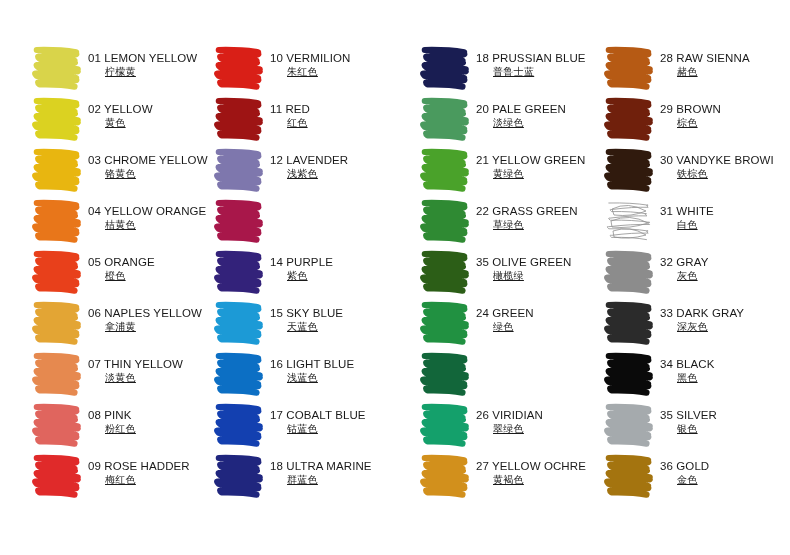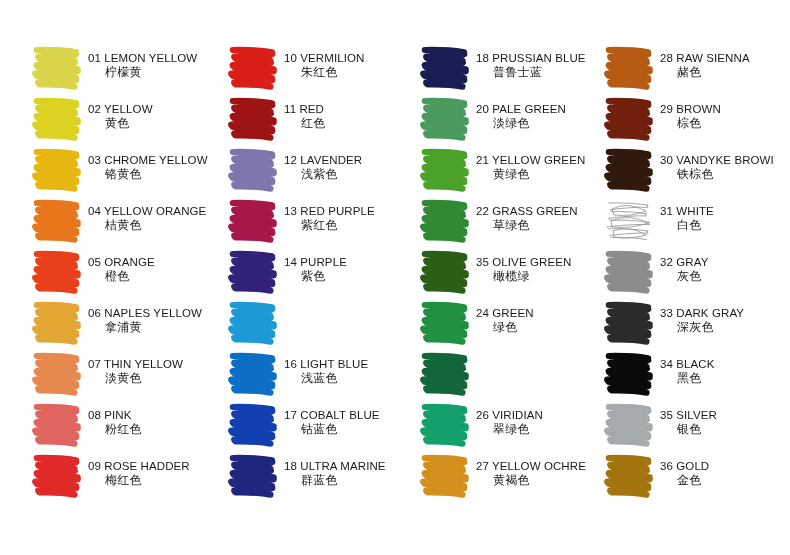--- a/index.html
+++ b/index.html
@@ -18,21 +18,21 @@
     width: 644px;
     height: 555px;
     background: #ffffff;
   }
   .col {
     position: absolute;
     top: 42px;
     width: 190px;
   }
   .col-0 { left: 30px; }
-  .col-1 { left: 226px; }
+  .col-1 { left: 212px; }
   .col-2 { left: 418px; }
   .col-3 { left: 602px; }
 
   .swatch-row {
     position: relative;
     height: 51px;
     display: flex;
     align-items: flex-start;
   }
   .swatch {
@@ -52,25 +52,26 @@
     padding-top: 9px;
     white-space: nowrap;
   }
   .label-en {
     font-size: 11.5px;
     color: #1a1a1a;
     line-height: 14px;
     letter-spacing: 0.1px;
   }
   .label-zh {
-    font-size: 12px;
+    font-size: 10px;
     color: #1a1a1a;
     line-height: 14px;
     padding-left: 17px;
     letter-spacing: 0.3px;
+    text-decoration: underline;
   }
   .col-3 .labels { overflow: hidden; width: 175px; }
 </style>
 </head>
 <body>
 
 <div id="chart">
     <div class="col col-0">
       <div class="swatch-row">
         <div class="swatch">
@@ -270,24 +271,20 @@
         <div class="swatch">
           <svg viewBox="0 0 54 50" width="54" height="50">
             <g>
               <path d="M 10 14 Q 26 6 44 16 Q 30 22 12 20 Z" fill="#a8174a" stroke="#a8174a" stroke-width="3" stroke-linejoin="round"></path>
               <path d="M 9 26 Q 28 18 46 28 Q 28 34 10 32 Z" fill="#a8174a" stroke="#a8174a" stroke-width="3" stroke-linejoin="round"></path>
               <path d="M 11 36 Q 28 30 44 40 Q 26 45 12 42 Z" fill="#a8174a" stroke="#a8174a" stroke-width="3" stroke-linejoin="round"></path>
               <path d="M 6.8 8.0 Q 29.4 7.5 46.1 10.2 Q 43.2 9.7 46.2 12.3 Q 31.0 11.8 9.7 14.5 Q 6.6 14.0 9.6 16.6 Q 30.1 16.1 44.5 18.8 Q 41.6 18.3 44.8 20.9 Q 29.4 20.4 8.1 23.1 Q 5.1 22.6 8.2 25.2 Q 31.0 24.7 47.7 27.4 Q 44.7 26.9 47.6 29.5 Q 30.1 29.0 6.5 31.7 Q 3.7 31.1 6.8 33.8 Q 29.4 33.3 46.1 36.0 Q 43.2 35.5 46.2 38.1 Q 31.0 37.6 9.7 40.3 Q 6.6 39.8 9.6 42.4 Q 30.1 41.9 44.5 44.6" fill="none" stroke="#a8174a" stroke-width="6.2" stroke-linecap="round" stroke-linejoin="round"></path>
             </g>
           </svg>
         </div>
-        <div class="labels">
-          <div class="label-en">13 RED PURPLE</div>
-          <div class="label-zh">紫红色</div>
-        </div>
       </div>
       <div class="swatch-row">
         <div class="swatch">
           <svg viewBox="0 0 54 50" width="54" height="50">
             <g>
               <path d="M 10 14 Q 26 6 44 16 Q 30 22 12 20 Z" fill="#33227a" stroke="#33227a" stroke-width="3" stroke-linejoin="round"></path>
               <path d="M 9 26 Q 28 18 46 28 Q 28 34 10 32 Z" fill="#33227a" stroke="#33227a" stroke-width="3" stroke-linejoin="round"></path>
               <path d="M 11 36 Q 28 30 44 40 Q 26 45 12 42 Z" fill="#33227a" stroke="#33227a" stroke-width="3" stroke-linejoin="round"></path>
               <path d="M 6.8 8.0 Q 29.4 7.5 46.1 10.2 Q 43.2 9.7 46.2 12.3 Q 31.0 11.8 9.7 14.5 Q 6.6 14.0 9.6 16.6 Q 30.1 16.1 44.5 18.8 Q 41.6 18.3 44.8 20.9 Q 29.4 20.4 8.1 23.1 Q 5.1 22.6 8.2 25.2 Q 31.0 24.7 47.7 27.4 Q 44.7 26.9 47.6 29.5 Q 30.1 29.0 6.5 31.7 Q 3.7 31.1 6.8 33.8 Q 29.4 33.3 46.1 36.0 Q 43.2 35.5 46.2 38.1 Q 31.0 37.6 9.7 40.3 Q 6.6 39.8 9.6 42.4 Q 30.1 41.9 44.5 44.6" fill="none" stroke="#33227a" stroke-width="6.2" stroke-linecap="round" stroke-linejoin="round"></path>
             </g>
@@ -302,20 +299,24 @@
         <div class="swatch">
           <svg viewBox="0 0 54 50" width="54" height="50">
             <g>
               <path d="M 10 14 Q 26 6 44 16 Q 30 22 12 20 Z" fill="#1c9ad6" stroke="#1c9ad6" stroke-width="3" stroke-linejoin="round"></path>
               <path d="M 9 26 Q 28 18 46 28 Q 28 34 10 32 Z" fill="#1c9ad6" stroke="#1c9ad6" stroke-width="3" stroke-linejoin="round"></path>
               <path d="M 11 36 Q 28 30 44 40 Q 26 45 12 42 Z" fill="#1c9ad6" stroke="#1c9ad6" stroke-width="3" stroke-linejoin="round"></path>
               <path d="M 6.8 8.0 Q 29.4 7.5 46.1 10.2 Q 43.2 9.7 46.2 12.3 Q 31.0 11.8 9.7 14.5 Q 6.6 14.0 9.6 16.6 Q 30.1 16.1 44.5 18.8 Q 41.6 18.3 44.8 20.9 Q 29.4 20.4 8.1 23.1 Q 5.1 22.6 8.2 25.2 Q 31.0 24.7 47.7 27.4 Q 44.7 26.9 47.6 29.5 Q 30.1 29.0 6.5 31.7 Q 3.7 31.1 6.8 33.8 Q 29.4 33.3 46.1 36.0 Q 43.2 35.5 46.2 38.1 Q 31.0 37.6 9.7 40.3 Q 6.6 39.8 9.6 42.4 Q 30.1 41.9 44.5 44.6" fill="none" stroke="#1c9ad6" stroke-width="6.2" stroke-linecap="round" stroke-linejoin="round"></path>
             </g>
           </svg>
         </div>
+        <div class="labels">
+          <div class="label-en">15 SKY BLUE</div>
+          <div class="label-zh">天蓝色</div>
+        </div>
       </div>
       <div class="swatch-row">
         <div class="swatch">
           <svg viewBox="0 0 54 50" width="54" height="50">
             <g>
               <path d="M 10 14 Q 26 6 44 16 Q 30 22 12 20 Z" fill="#0c6fc4" stroke="#0c6fc4" stroke-width="3" stroke-linejoin="round"></path>
               <path d="M 9 26 Q 28 18 46 28 Q 28 34 10 32 Z" fill="#0c6fc4" stroke="#0c6fc4" stroke-width="3" stroke-linejoin="round"></path>
               <path d="M 11 36 Q 28 30 44 40 Q 26 45 12 42 Z" fill="#0c6fc4" stroke="#0c6fc4" stroke-width="3" stroke-linejoin="round"></path>
               <path d="M 6.8 8.0 Q 29.4 7.5 46.1 10.2 Q 43.2 9.7 46.2 12.3 Q 31.0 11.8 9.7 14.5 Q 6.6 14.0 9.6 16.6 Q 30.1 16.1 44.5 18.8 Q 41.6 18.3 44.8 20.9 Q 29.4 20.4 8.1 23.1 Q 5.1 22.6 8.2 25.2 Q 31.0 24.7 47.7 27.4 Q 44.7 26.9 47.6 29.5 Q 30.1 29.0 6.5 31.7 Q 3.7 31.1 6.8 33.8 Q 29.4 33.3 46.1 36.0 Q 43.2 35.5 46.2 38.1 Q 31.0 37.6 9.7 40.3 Q 6.6 39.8 9.6 42.4 Q 30.1 41.9 44.5 44.6" fill="none" stroke="#0c6fc4" stroke-width="6.2" stroke-linecap="round" stroke-linejoin="round"></path>
             </g>

